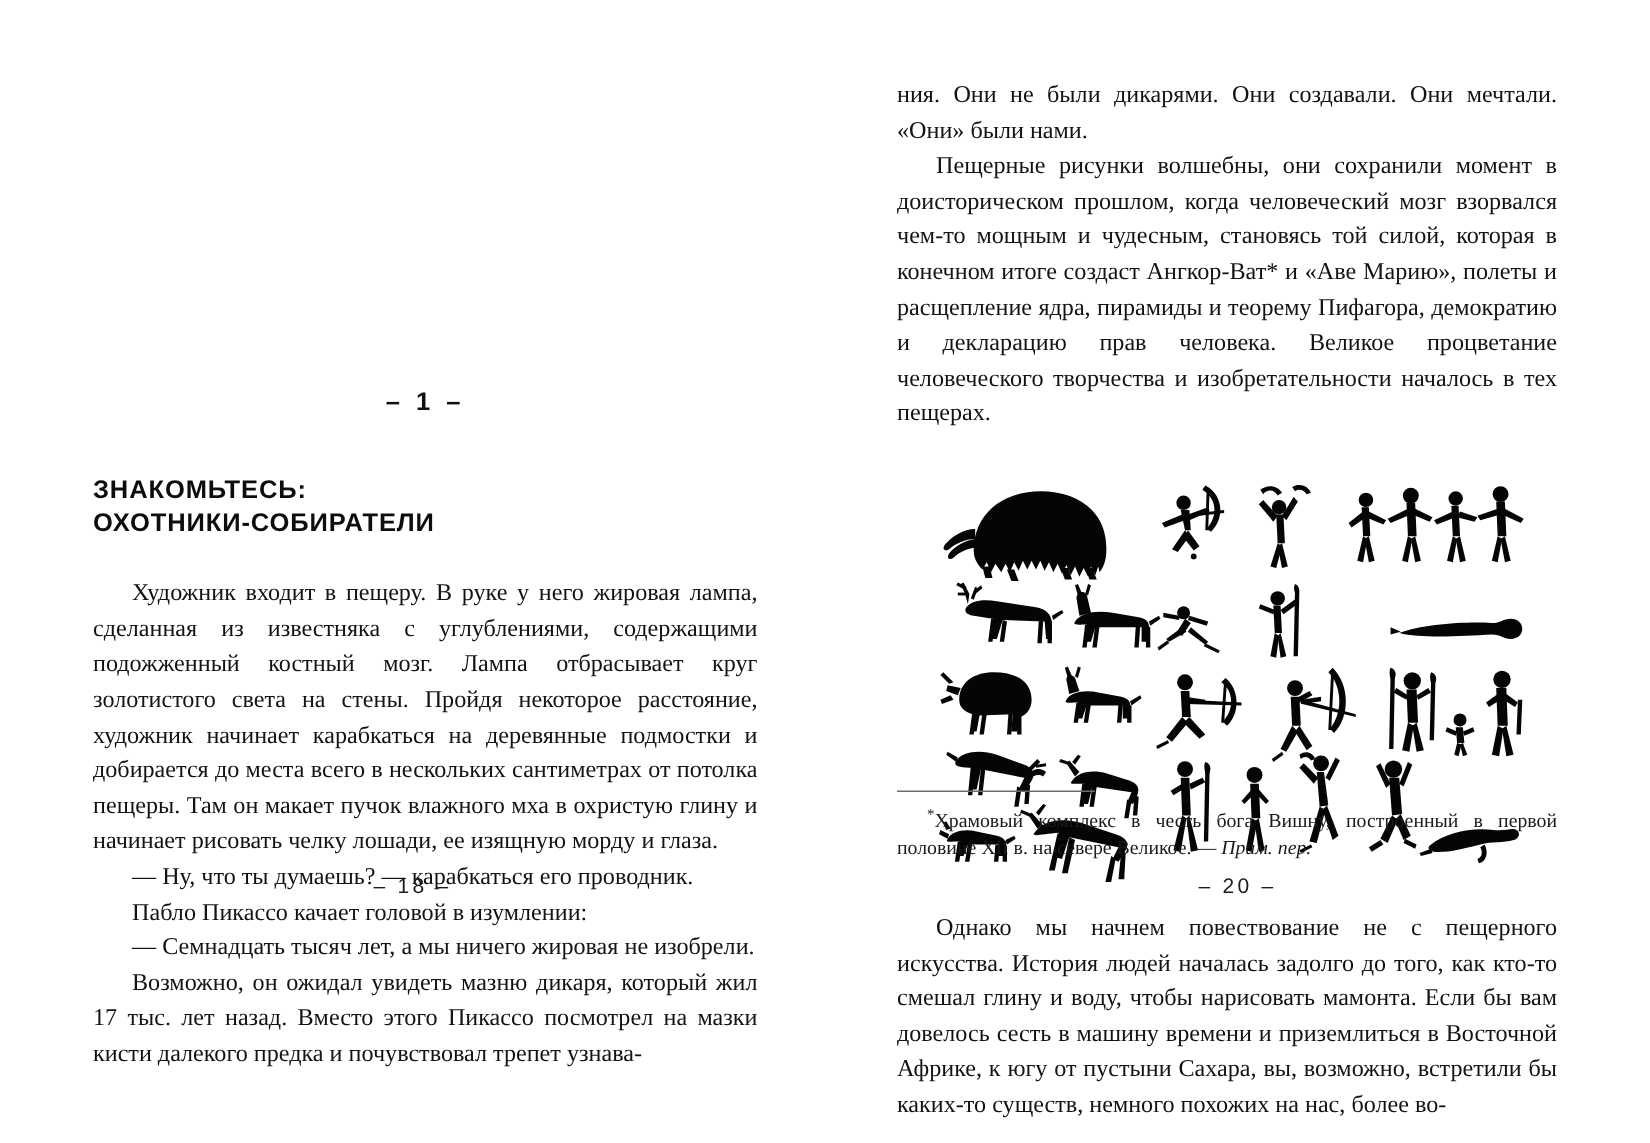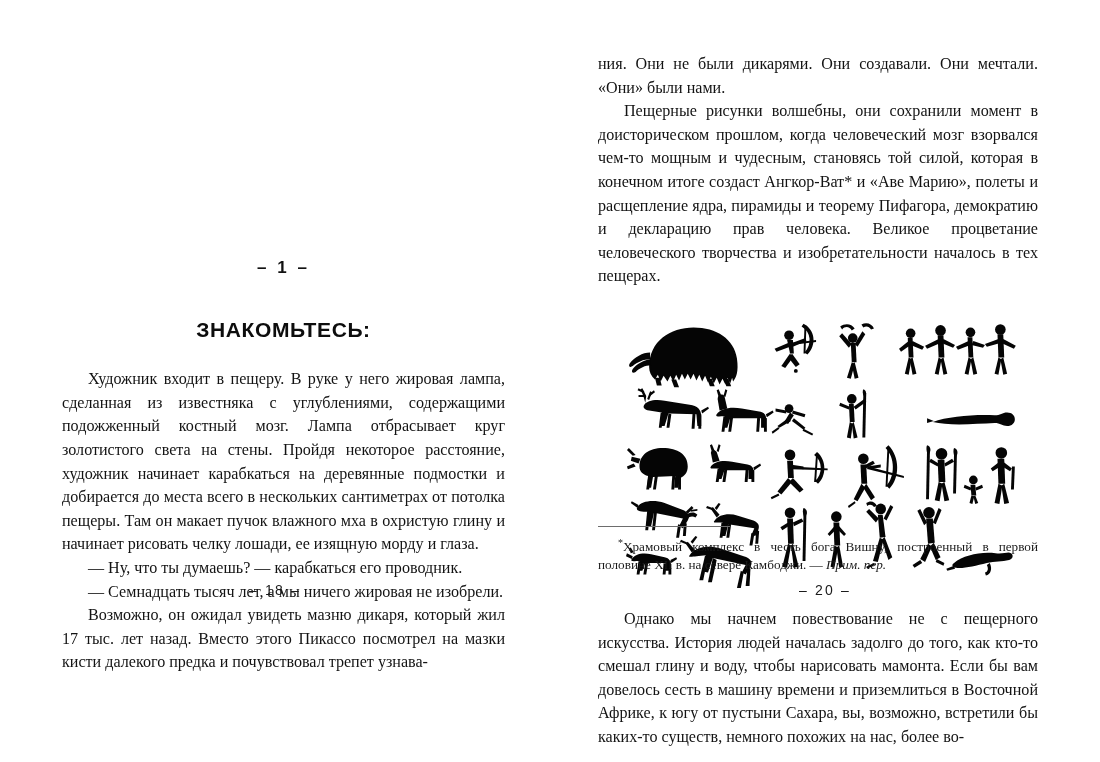--- a/index.html
+++ b/index.html
@@ -36,24 +36,23 @@
     margin-top: 258px;
     text-align: center;
     font-family: "Liberation Sans", "DejaVu Sans", sans-serif;
     font-size: 17px;
     font-weight: 600;
     letter-spacing: 3px;
     color: #111;
   }
   .chapter-title {
     margin-top: 38px;
-    text-align: center;
     font-family: "Liberation Sans", "DejaVu Sans", sans-serif;
     font-weight: 600;
-    font-size: 21px;
+    font-size: 17px;
     line-height: 1.30;
     letter-spacing: 0.6px;
     color: #0d0d0d;
     text-transform: uppercase;
   }
   .chapter-title .tl { display: block; }
 
   
   .body-block { margin-top: 24px; }
   p.para {
@@ -121,25 +120,27 @@
 <body>
 
 <div class="spread">
 
   <div class="page page-left">
 
     <div class="chapter-number">– 1 –</div>
 
     <h1 class="chapter-title">
       <span class="tl">ЗНАКОМЬТЕСЬ:</span>
+      <span class="tl">ОХОТНИКИ-СОБИРАТЕЛИ</span>
     </h1>
 
     <div class="body-block">
       <p class="para">Художник входит в пещеру. В руке у него жировая лампа, сделанная из известняка с углублениями, содержащими подожженный костный мозг. Лампа отбрасывает круг золотистого света на стены. Пройдя некоторое расстояние, художник начинает карабкаться на деревянные подмостки и добирается до места всего в нескольких сантиметрах от потолка пещеры. Там он макает пучок влажного мха в охристую глину и начинает рисовать челку лошади, ее изящную морду и глаза.</p>
       <p class="para dialogue">— Ну, что ты думаешь? — карабкаться его проводник.</p>
+      <p class="para dialogue">Пабло Пикассо качает головой в изумлении:</p>
       <p class="para dialogue">— Семнадцать тысяч лет, а мы ничего жировая не изобрели.</p>
       <p class="para">Возможно, он ожидал увидеть мазню дикаря, который жил 17 тыс. лет назад. Вместо этого Пикассо посмотрел на мазки кисти далекого предка и почувствовал трепет узнава-</p>
     </div>
 
     <div class="folio">– 18 –</div>
   </div>
 
   <div class="page page-right">
 
     <div class="rt-top">
@@ -468,19 +469,19 @@
         </g>
       </svg>
     </div>
 
     <div class="after-illo">
       <p class="para">Однако мы начнем повествование не с пещерного искусства. История людей началась задолго до того, как кто-то смешал глину и воду, чтобы нарисовать мамонта. Если бы вам довелось сесть в машину времени и приземлиться в Восточной Африке, к югу от пустыни Сахара, вы, возможно, встретили бы каких-то существ, немного похожих на нас, более во-</p>
     </div>
 
     <div class="footnote-wrap">
       <div class="footnote-rule"></div>
-      <p class="footnote"><span class="fn-mark">*</span><span>Храмовый комплекс в честь бога Вишну, построенный в первой половине XII в. на севере Камбоджи. — </span><span class="fn-src">Прим. пер.</span></p>
+      <p class="footnote"><span class="fn-mark">*</span><span>Храмовый комплекс в честь бога Вишну, построенный в первой половине XII в. на севере Великое. — </span><span class="fn-src">Прим. пер.</span></p>
     </div>
 
     <div class="folio">– 20 –</div>
   </div>
 
 </div>
 
 </body></html>

